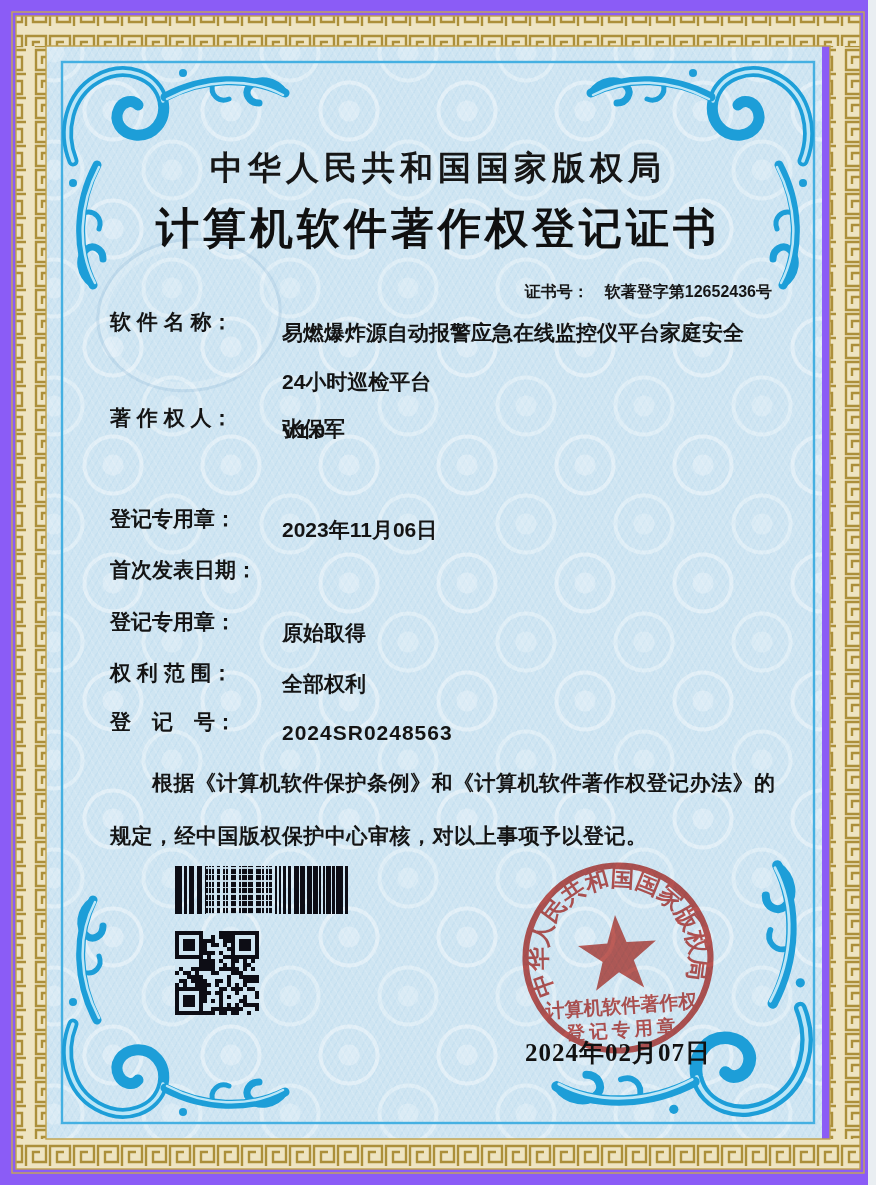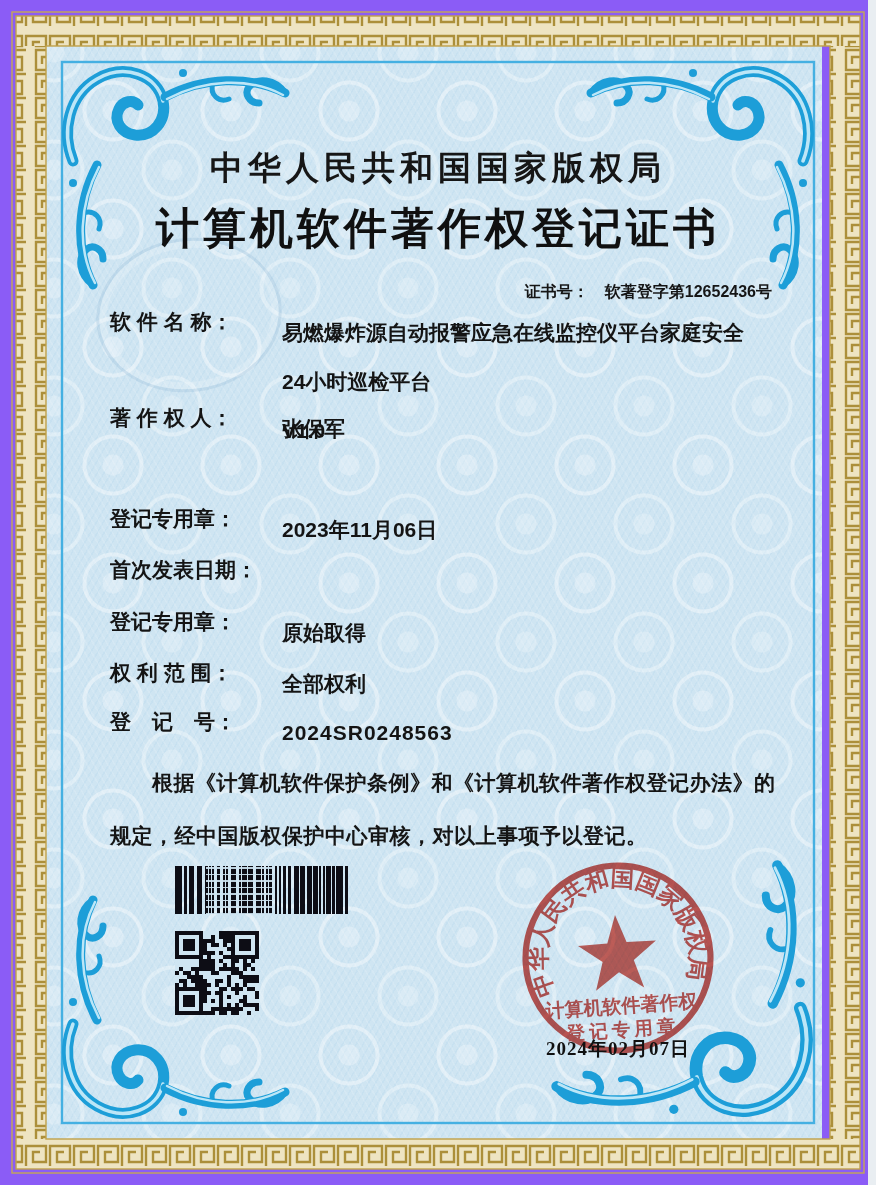--- a/index.html
+++ b/index.html
@@ -36,21 +36,21 @@
     line-height:53px;text-indent:2em;letter-spacing:.5px;}
   .barcode{position:absolute;left:175px;top:866px;width:130px;height:48px;display:flex;align-items:stretch;}
   .barcode i{background:#0d0d15;height:100%;flex:none;}
   .barcode-noise{position:absolute;left:206px;top:866px;width:68px;height:48px;
     background:repeating-linear-gradient(0deg, rgba(207,229,242,.9) 0 1.5px, rgba(207,229,242,0) 1.5px 6.5px);}
   .qr{position:absolute;left:175px;top:931px;width:84px;height:84px;display:grid;
     grid-template-columns:repeat(21,1fr);grid-template-rows:repeat(21,1fr);background:#cfe5f2;}
   .qr i{background:transparent;}
   .qr i.on{background:#0d0d15;}
   .issue-date{left:500px;top:1036px;width:236px;text-align:center;font-family:"Liberation Serif",serif;
-    font-size:19px;font-weight:700;letter-spacing:1px;color:#111;}
+    font-size:25px;font-weight:700;letter-spacing:1px;color:#111;}
 </style>
 </head>
 <body>
 
 <div class="page">
 
   <div class="paper-bg"></div>
   <div class="emboss-wm"></div>
 
   <svg class="frame-svg" width="876" height="1185" viewBox="0 0 876 1185">

